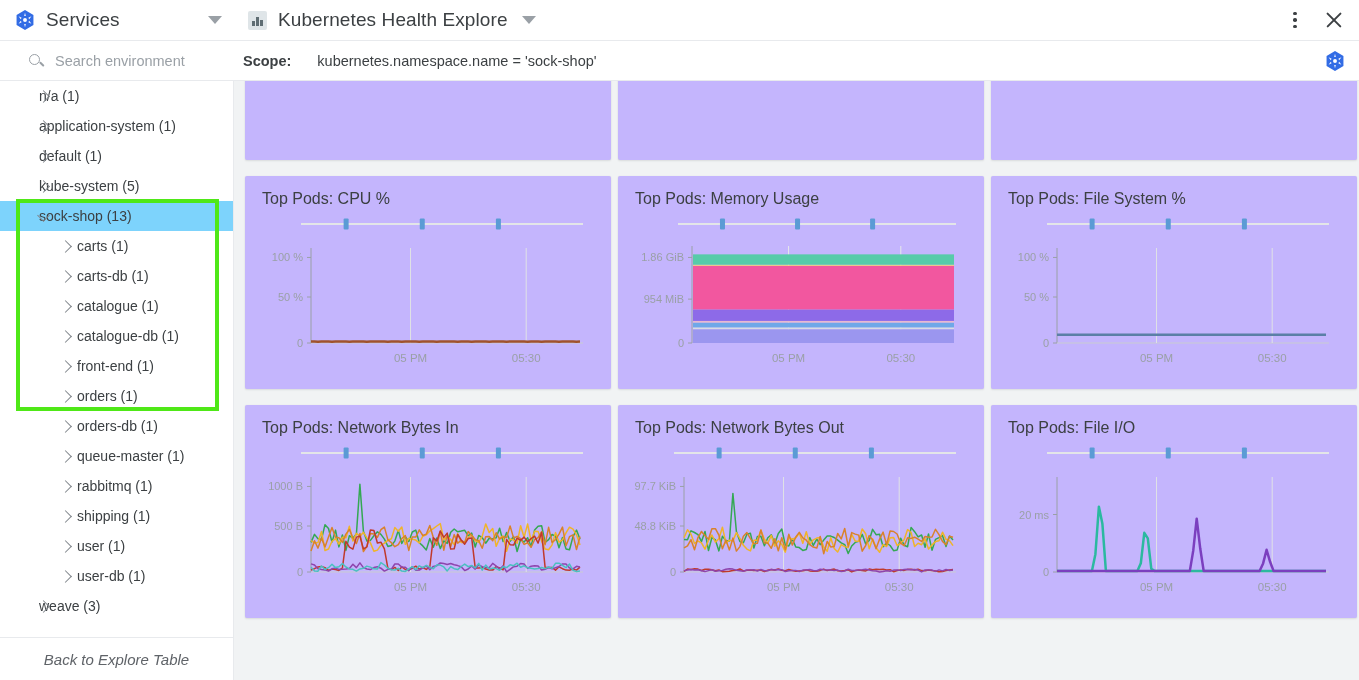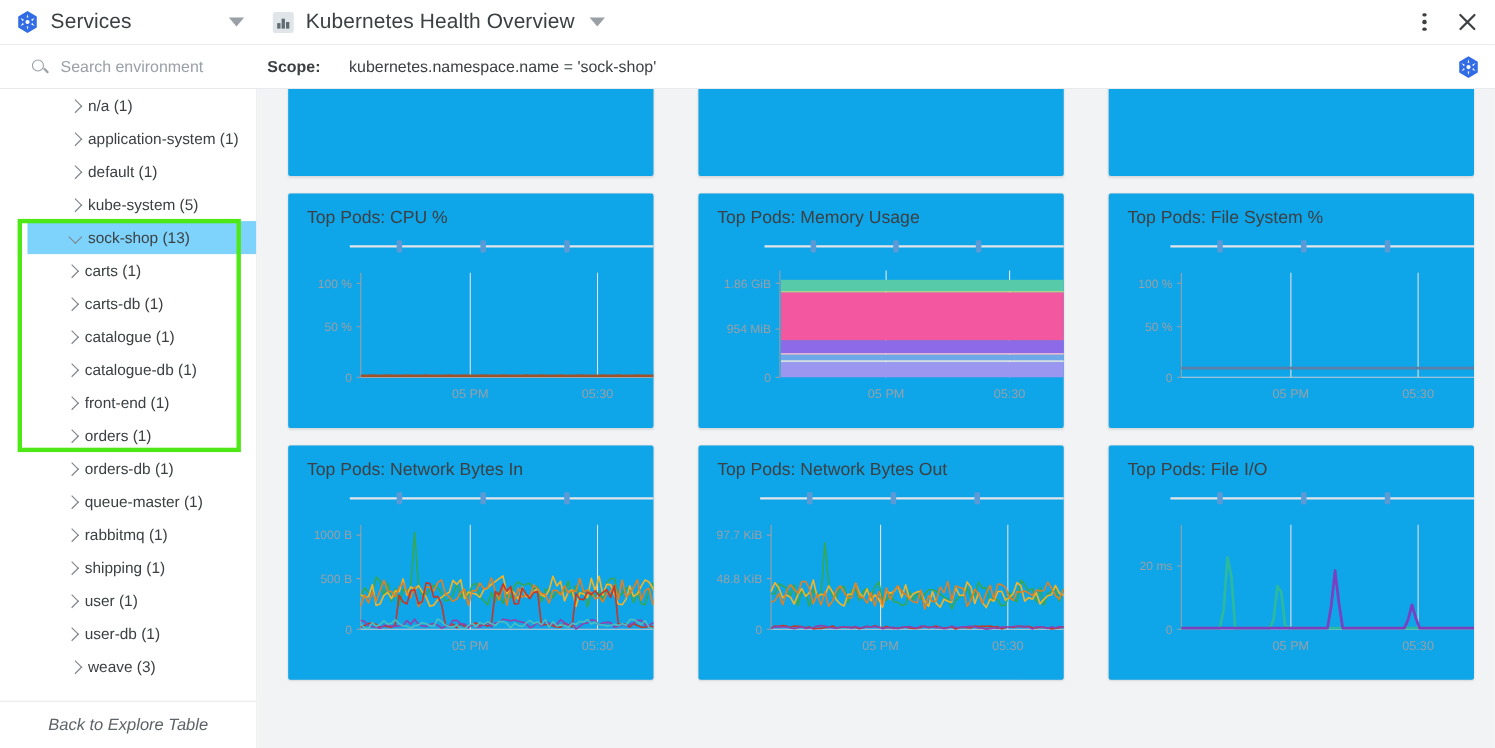--- a/index.html
+++ b/index.html
@@ -136,21 +136,21 @@
   .tree-row.lvl1 { padding-left: 58px; }
   .tree-row.selected { background: #7dd3fc; }
   .chev {
     position: absolute; width: 9px; height: 9px;
     border-right: 1.7px solid #80868b; border-bottom: 1.7px solid #80868b;
     transform: rotate(-45deg);
   }
   .tree-row.lvl0 .chev { left: 39px; }
   .tree-row.lvl1 .chev { left: 61px; }
   .tree-row .chev.open { transform: rotate(45deg); top: 10px; }
-  .tree-row.lvl0 { padding-left: 55px; margin-left: 25px; }
+  .tree-row.lvl0 { padding-left: 39px; }
   .tree-row.lvl1 { padding-left: 77px; }
 
   .highlight-box {
     position: absolute;
     left: 16px; top: 118px; width: 203px; height: 212px;
     border: 4px solid #4fe817;
     pointer-events: none;
     box-sizing: border-box;
   }
   .sidebar-footer {
@@ -175,22 +175,22 @@
   .grid {
     position: absolute; left: 0; top: -142px;
     width: 1125px;
     display: grid;
     grid-template-columns: repeat(3, 372px);
     grid-auto-rows: 229px;
     gap: 0px 1px;
     padding: 0 8px;
   }
   .card {
-    background: #0ea5e9;
-    margin: 8px 20px;
+    background: #c4b5fd;
+    margin: 8px 3px;
     border-radius: 2px;
     box-shadow: 0 1px 2px rgba(60,64,67,.12), 0 0 1px rgba(60,64,67,.10);
     position: relative;
     overflow: hidden;
   }
   .card-title {
     position: absolute; left: 17px; top: 14px;
     font-size: 16px; color: #3c4043; white-space: nowrap;
   }
   .plot { position: absolute; left: 0; top: 0; width: 100%; height: 100%; }
@@ -219,21 +219,21 @@
     <span class="hdr-entity-label">Services</span>
     <span class="caret"></span>
   </div>
 
   <div class="hdr-dash">
     <span class="dash-icon">
       <i></i>
         <i></i>
         <i></i>
     </span>
-    <span class="hdr-dash-label">Kubernetes Health Overview</span>
+    <span class="hdr-dash-label">Kubernetes Health Explore</span>
     <span class="caret"></span>
   </div>
 
   <div class="hdr-right">
     <span class="kebab">
       <span></span>
         <span></span>
         <span></span>
     </span>
     <span class="close-x"></span>

